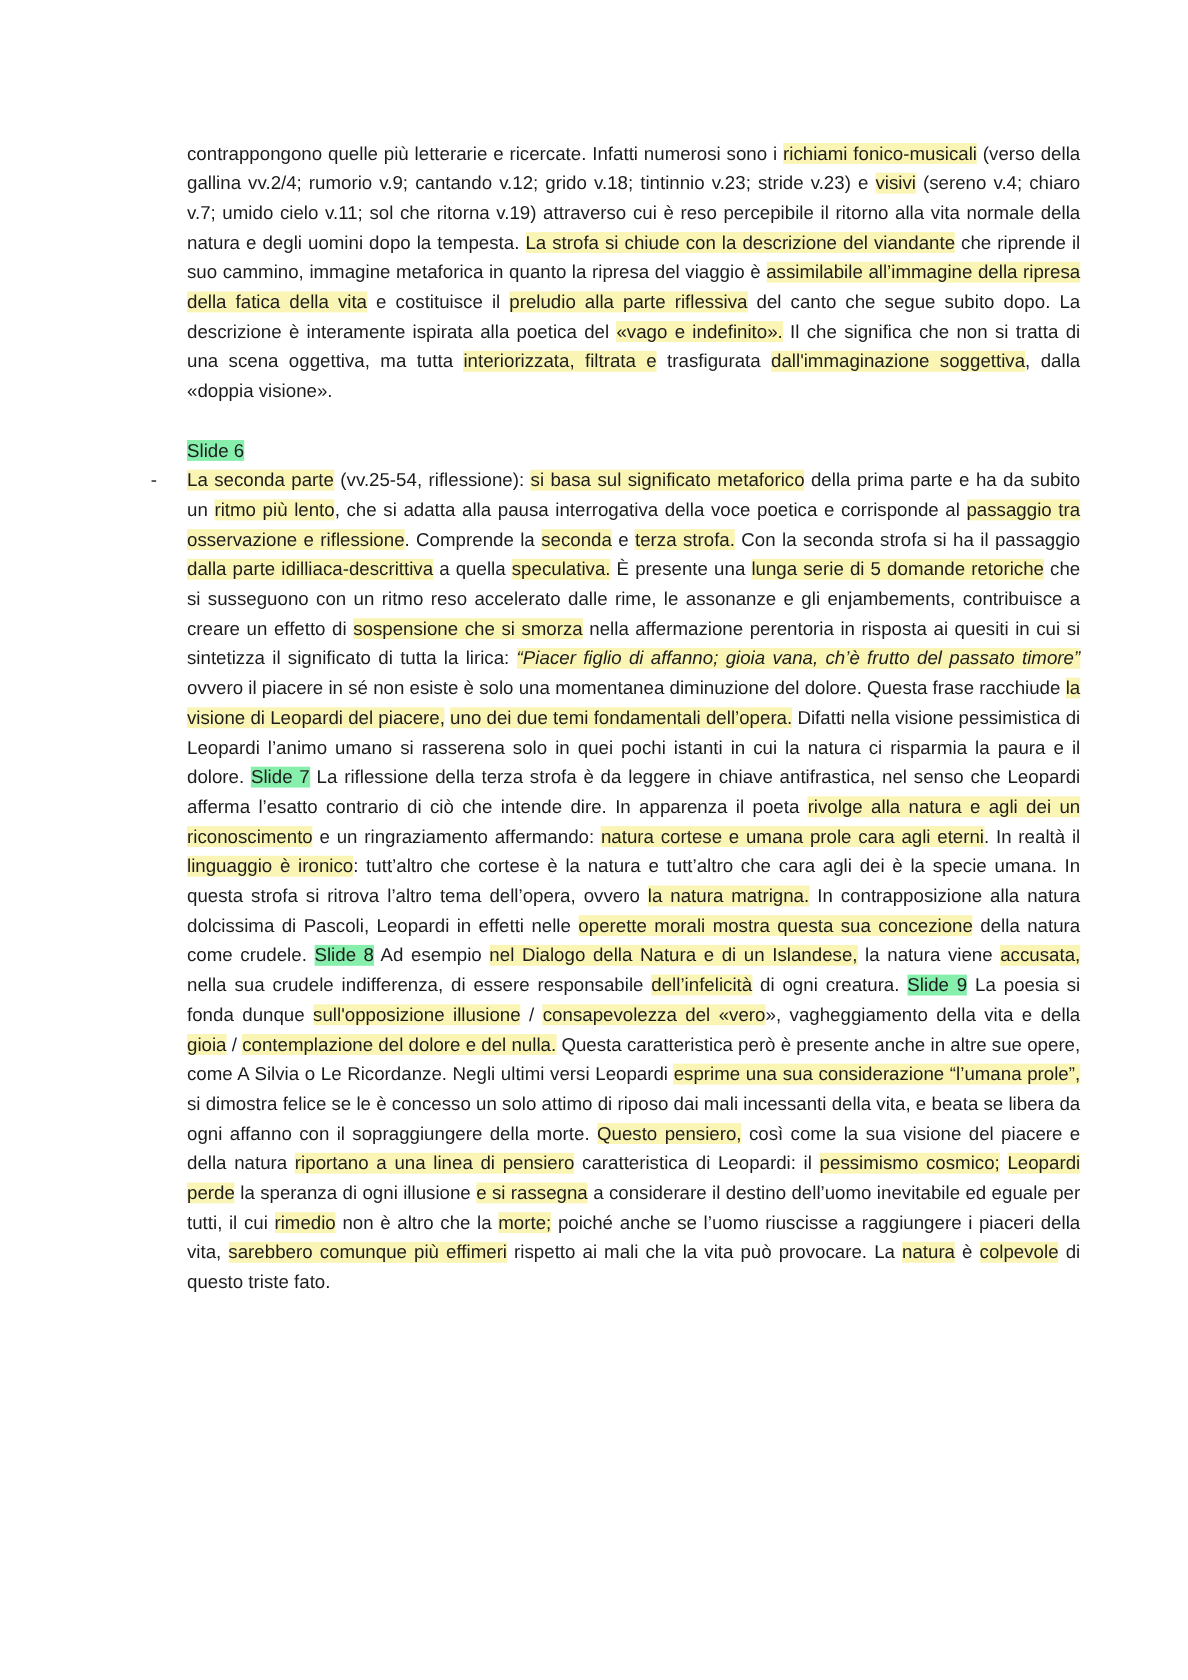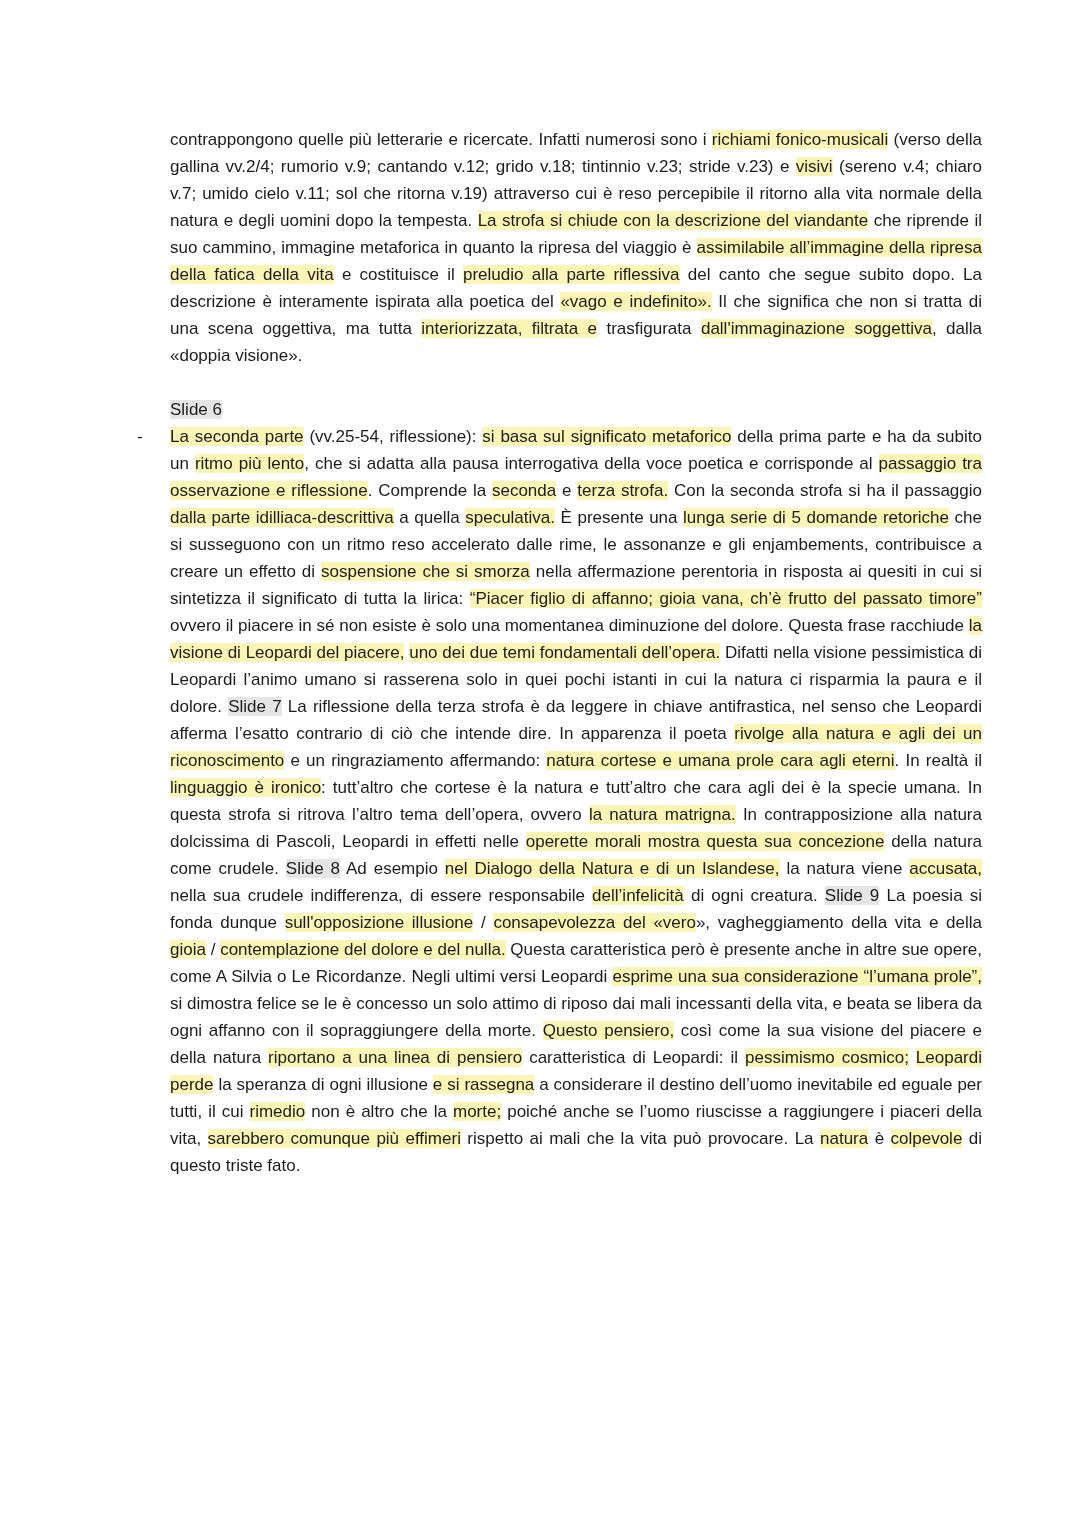--- a/index.html
+++ b/index.html
@@ -27,22 +27,22 @@
     margin-top: 27px;
     text-align: left;
   }
   .list-item { position: relative; }
   .list-item .marker {
     position: absolute;
     left: -33px;
     top: 0;
   }
   .hl { background: #faf5b4; }
-  .hl-bright { background: #e5e5e5; }
-  .italic { }
+  .hl-bright { background: #86efac; }
+  .italic { font-style: italic; }
 </style>
 </head>
 <body>
 
 <div class="page">
   <div class="content">
 
     <p class="para"><span>contrappongono quelle più letterarie e ricercate. Infatti numerosi sono i </span><span class="hl">richiami fonico-musicali</span><span> (verso della gallina vv.2/4; rumorio v.9; cantando v.12; grido v.18; tintinnio v.23; stride v.23) e </span><span class="hl">visivi</span><span> (sereno v.4; chiaro v.7; umido cielo v.11; sol che ritorna v.19) attraverso cui è reso percepibile il ritorno alla vita normale della natura e degli uomini dopo la tempesta. </span><span class="hl">La strofa si chiude con la descrizione del viandante</span><span> che riprende il suo cammino, immagine metaforica in quanto la ripresa del viaggio è </span><span class="hl">assimilabile all’immagine della ripresa</span><span> </span><span class="hl">della fatica della vita</span><span> e costituisce il </span><span class="hl">preludio alla parte riflessiva</span><span> del canto che segue subito dopo. La descrizione è interamente ispirata alla poetica del </span><span class="hl">«vago e indefinito».</span><span> Il che significa che non si tratta di una scena oggettiva, ma tutta </span><span class="hl">interiorizzata, filtrata e</span><span> trasfigurata </span><span class="hl">dall'immaginazione soggettiva</span><span>, dalla «doppia visione».</span></p>
 
     <p class="para heading"><span class="hl-bright">Slide 6</span></p>

